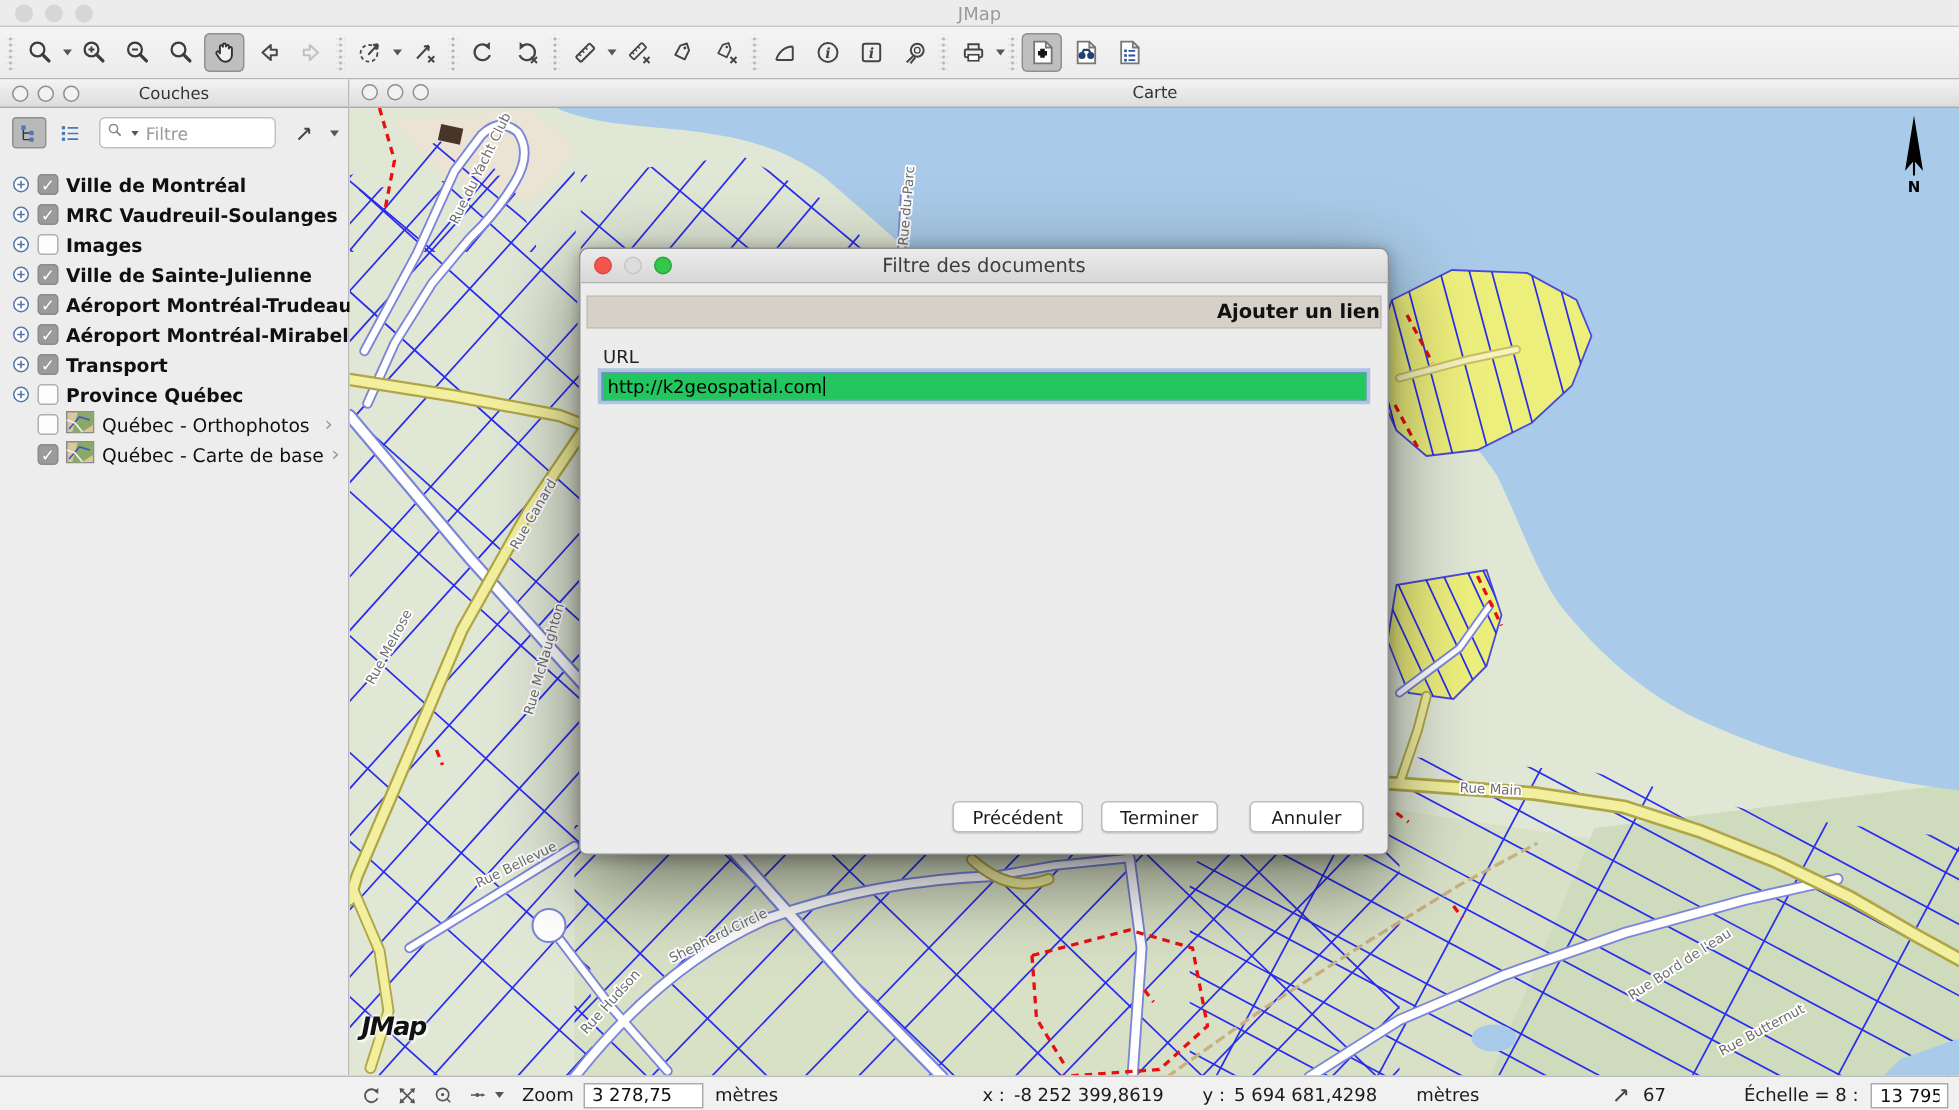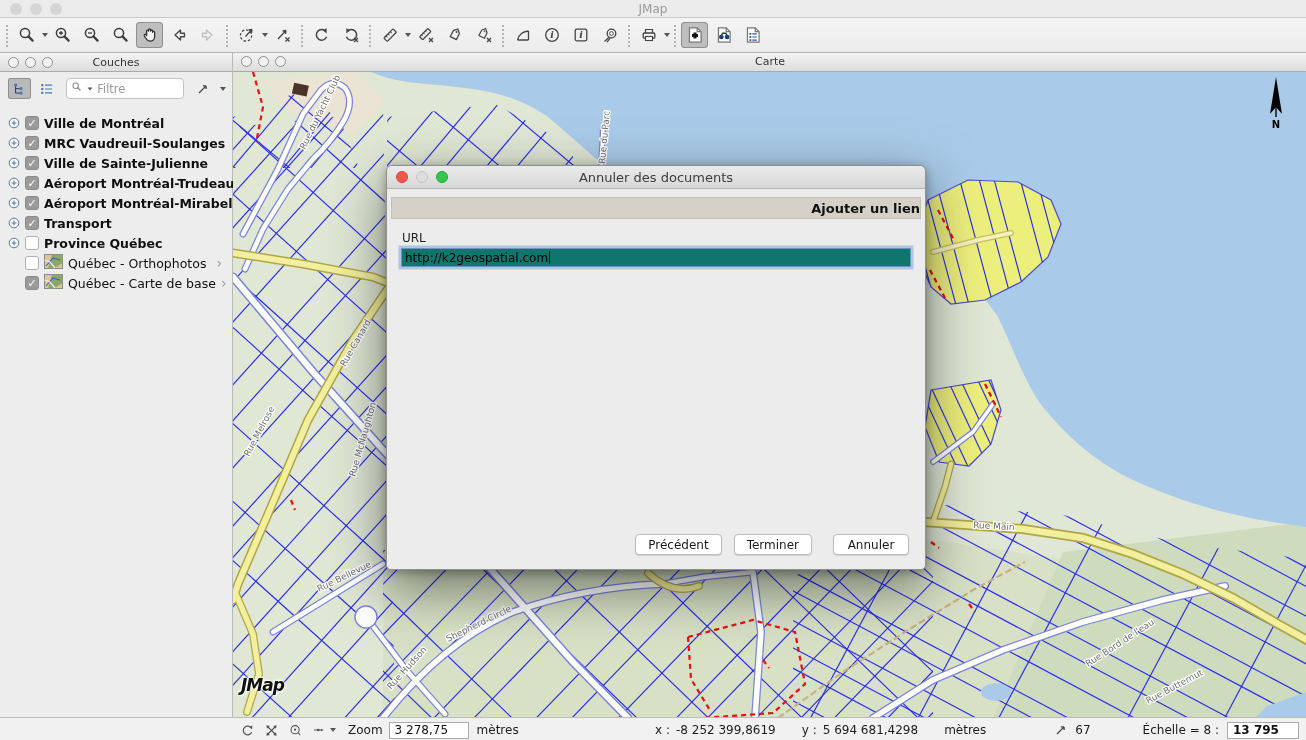--- a/index.html
+++ b/index.html
@@ -77,42 +77,42 @@
   .dtitle .tl{position:absolute;left:9px;display:flex;gap:8px;}
   .tlight{width:12px;height:12px;border-radius:50%;box-sizing:border-box;}
   .tl-red{background:#f5554d;border:1px solid #dd4741;}
   .tl-off{background:#dcdcdc;border:1px solid #c6c6c6;}
   .tl-green{background:#34c749;border:1px solid #27a43a;}
   .dtitle .dtext{width:100%;text-align:center;font-size:13px;color:#3d3d3d;}
   .dsection{margin:8px 4px 0 4px;height:22px;background:#d5d1c8;
     border:1px solid #c4c0b6;display:flex;align-items:center;box-sizing:border-box;justify-content:flex-end;}
   .dsection span{font-size:13px;font-weight:bold;color:#111;padding-left:10px;}
   .durl-label{font-size:12px;color:#222;margin:12px 0 3px 15px;}
-  .durl{margin:0 14px;height:19px;background:#0f766e;border:1px solid #6f93c4;
+  .durl{margin:0 14px;height:19px;background:#22c55e;border:1px solid #6f93c4;
     box-shadow:0 0 0 2.5px rgba(125,165,215,.55);display:flex;align-items:center;
     padding:0 3px;box-sizing:border-box;}
   .durl .val{font-size:12px;color:#000;}
   .caretbar{display:inline-block;width:1px;height:13px;background:#000;margin-left:1px;}
   .dbuttons{position:absolute;right:16px;bottom:14px;display:flex;align-items:center;}
   .dbtn{height:21px;min-width:76px;background:#fff;border:1px solid #bdbdbd;
     border-radius:4px;font-size:12px;color:#1a1a1a;font-family:inherit;
     box-shadow:0 1px 1px rgba(0,0,0,.12);padding:0 12px;}
   .dbtn+.dbtn{margin-left:12px;}
   .dbtn.cancel{margin-left:21px;}
 
   
   .statusbar{height:25px;background:#f1f1f1;border-top:1px solid #bcbcbc;
     position:relative;display:flex;align-items:center;font-size:12px;color:#1c1c1c;
     padding-left:240px;box-sizing:border-box;}
   .statusbar .sicon{margin-right:9px;display:flex;align-items:center;}
   .statusbar .zoomlbl{margin:0 6px 0 12px;}
   .statusbar input{height:17px;border:1px solid #ababab;background:#fff;font-size:12px;
     font-family:inherit;color:#111;padding:0 5px;box-sizing:border-box;}
   .zoomval{width:80px;}
-  .scaleval{width:72px;font-weight:bold;}
+  .scaleval{width:52px;}
   .coords{position:absolute;left:655px;display:flex;gap:6px;white-space:nowrap;}
   .coords .gap{width:14px;}
   .rcluster{position:absolute;right:7px;display:flex;align-items:center;justify-content:space-between;}
   .selcount{margin:0 0 0 6px;}
   .scalelbl{margin:0 8px 0 52px;}
 </style>
 </head>
 <body>
 
 <div class="app">
@@ -363,20 +363,28 @@
             <span class="cb checked">✓</span>
             <span class="lbl bold">Ville de Montréal</span>
           </div>
           <div class="lrow">
             <span><svg width="12" height="12" viewBox="0 0 12 12" style="flex:none">
  <circle cx="6" cy="6" r="4.8" fill="#fff" stroke="#5577aa" stroke-width="1"></circle>
  <path d="M3.5 6 h5 M6 3.5 v5" stroke="#5577aa" stroke-width="1.1"></path>
               </svg></span>
             <span class="cb checked">✓</span>
             <span class="lbl bold">MRC Vaudreuil-Soulanges</span>
+          </div>
+          <div class="lrow">
+            <span><svg width="12" height="12" viewBox="0 0 12 12" style="flex:none">
+ <circle cx="6" cy="6" r="4.8" fill="#fff" stroke="#5577aa" stroke-width="1"></circle>
+ <path d="M3.5 6 h5 M6 3.5 v5" stroke="#5577aa" stroke-width="1.1"></path>
+              </svg></span>
+            <span class="cb unchecked"></span>
+            <span class="lbl bold">Images</span>
           </div>
           <div class="lrow">
             <span><svg width="12" height="12" viewBox="0 0 12 12" style="flex:none">
  <circle cx="6" cy="6" r="4.8" fill="#fff" stroke="#5577aa" stroke-width="1"></circle>
  <path d="M3.5 6 h5 M6 3.5 v5" stroke="#5577aa" stroke-width="1.1"></path>
               </svg></span>
             <span class="cb checked">✓</span>
             <span class="lbl bold">Ville de Sainte-Julienne</span>
           </div>
           <div class="lrow">
@@ -1313,21 +1321,21 @@
     </div>
   </div>
 
   <div class="dialog">
     <div class="dtitle">
       <div class="tl">
         <span class="tlight tl-red"></span>
         <span class="tlight tl-off"></span>
         <span class="tlight tl-green"></span>
       </div>
-      <div class="dtext">Annuler des documents</div>
+      <div class="dtext">Filtre des documents</div>
     </div>
     <div class="dsection">
       <span>Ajouter un lien</span>
     </div>
     <div class="durl-label">URL</div>
     <div class="durl">
       <span class="val">http://k2geospatial.com</span>
       <span class="caretbar"></span>
     </div>
     <div class="dbuttons">

